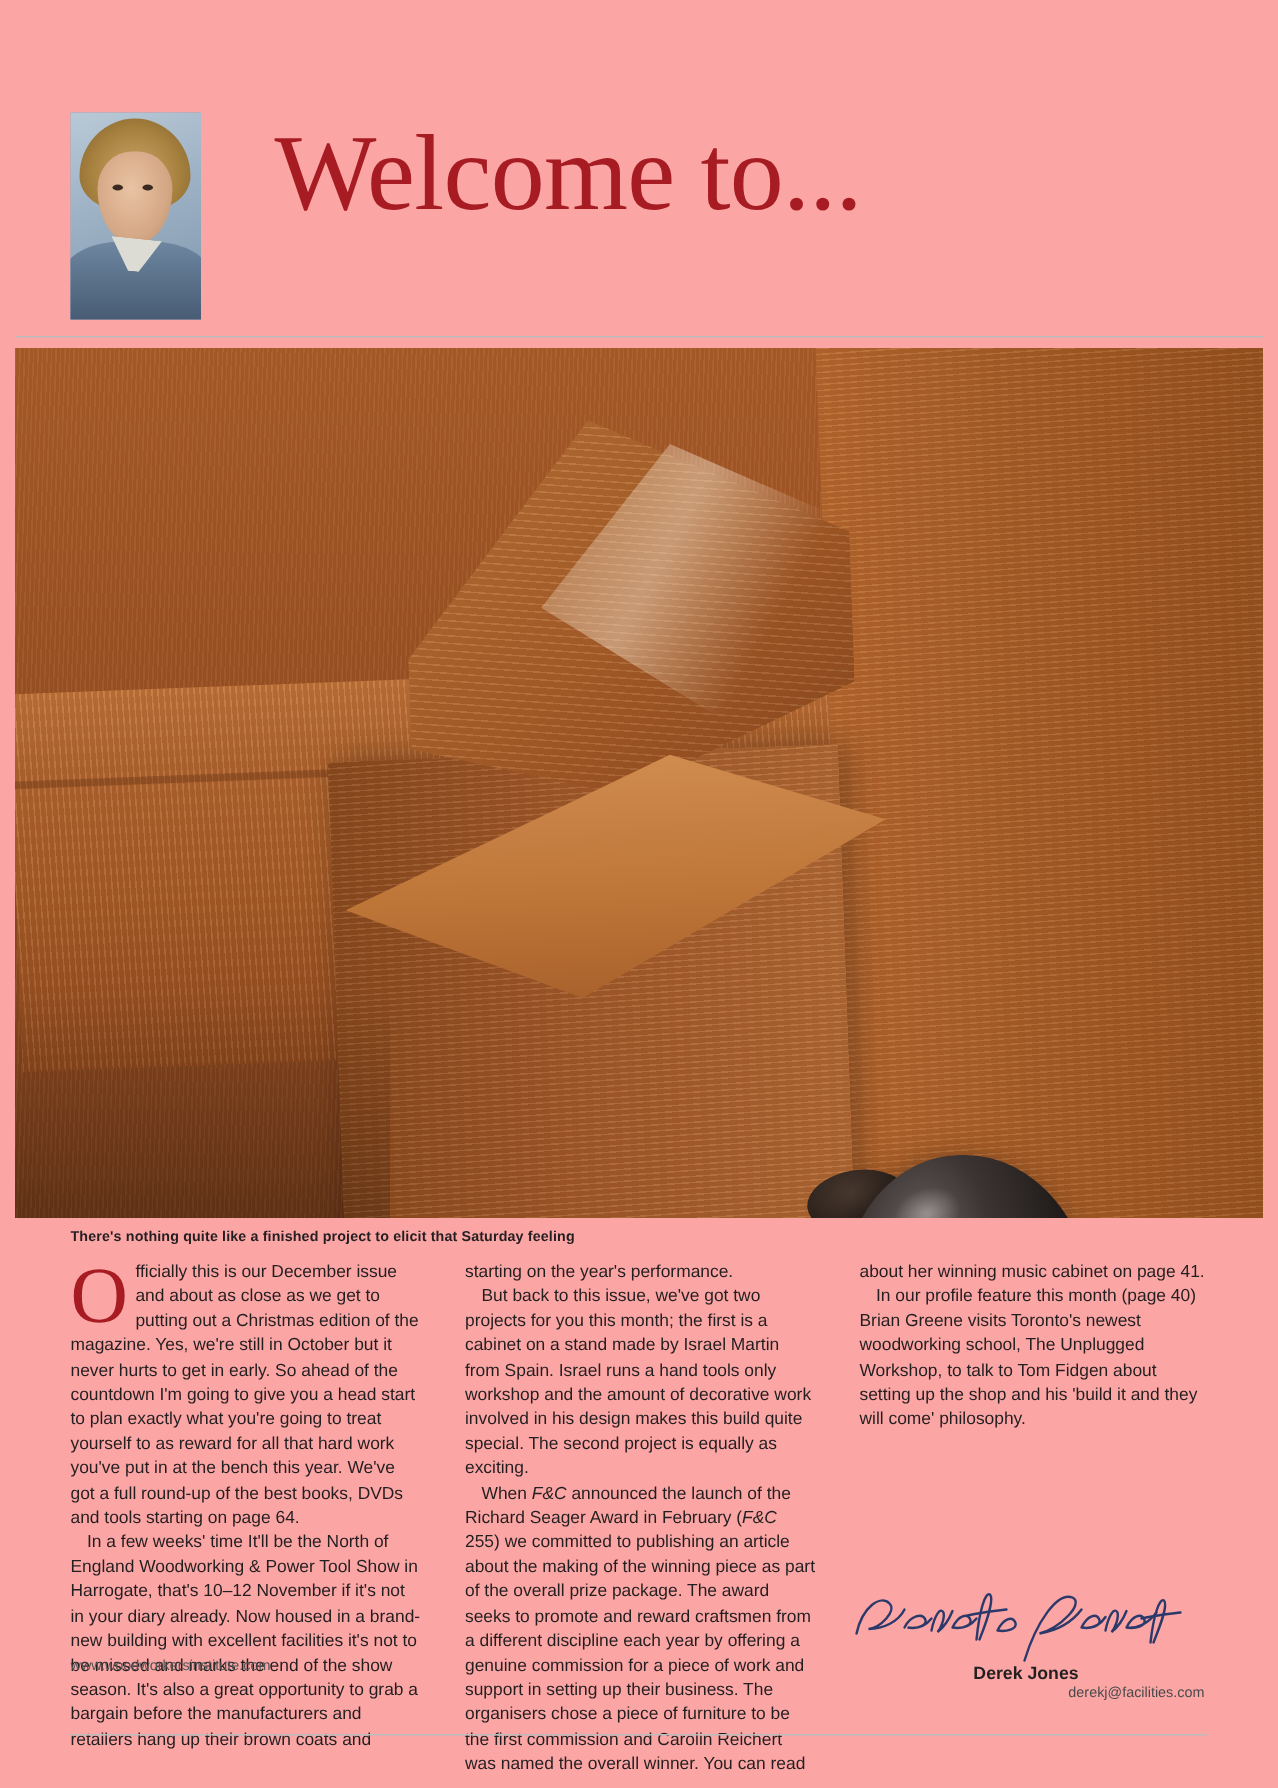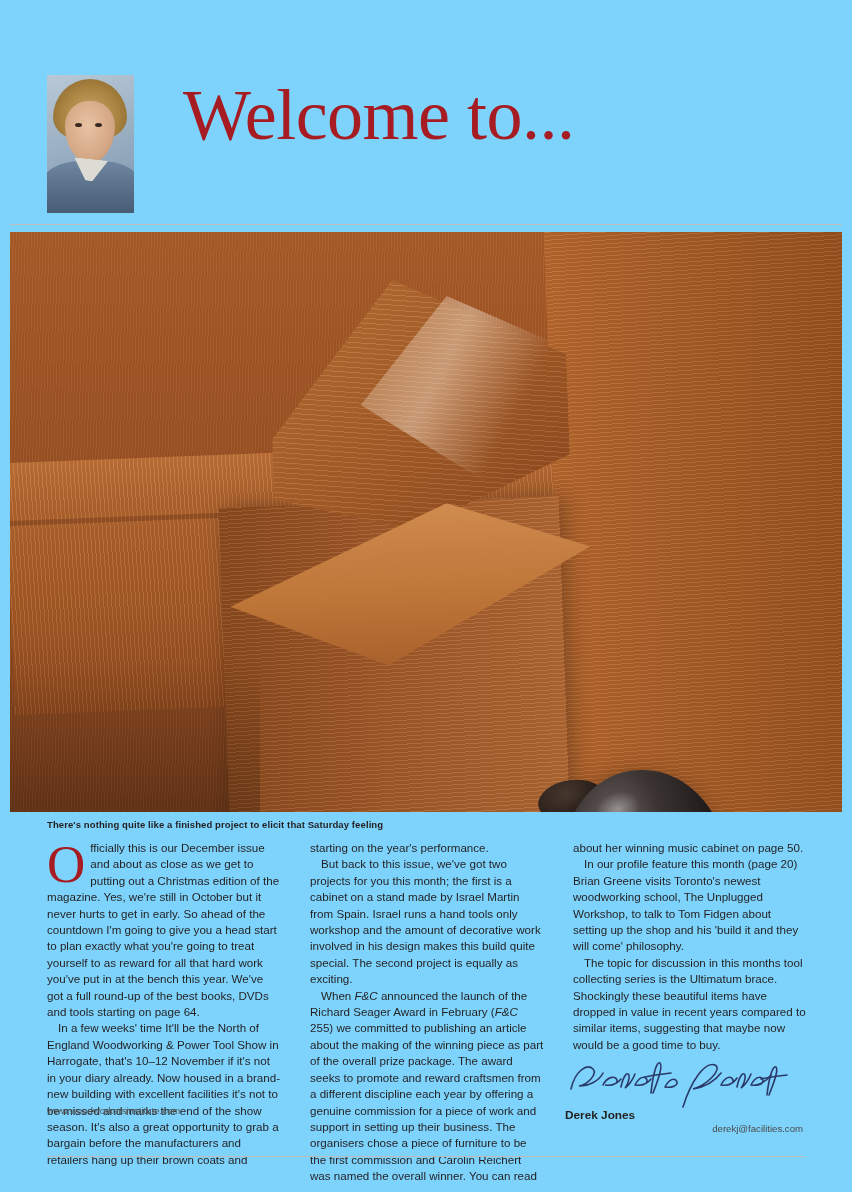--- a/index.html
+++ b/index.html
@@ -6,21 +6,21 @@
   html, body {
     width: 852px;
     height: 1192px;
     background: #ffffff;
     font-family: "Liberation Sans", sans-serif;
   }
   .page {
     position: relative;
     width: 852px;
     height: 1192px;
-    background: #7dd3fc;
+    background: #fca5a5;
     overflow: hidden;
   }
 
   
   .masthead {
     position: absolute;
     left: 0; top: 0;
     width: 852px;
     height: 232px;
   }
@@ -263,21 +263,21 @@
     top: 1055px;
     width: 230px;
     height: 60px;
   }
   .signature svg { display: block; }
   .sign-name {
     position: absolute;
     left: 565px;
     top: 1108px;
     width: 238px;
-    text-align: left;
+    text-align: center;
     font-size: 11.8px;
     font-weight: bold;
     color: #231f20;
   }
   .sign-email {
     position: absolute;
     left: 565px;
     top: 1123px;
     width: 238px;
     text-align: right;
@@ -351,23 +351,22 @@
       <p class="indent"><span>In a few weeks' time It'll be the North of England Woodworking &amp; Power Tool Show in Harrogate, that's 10–12 November if it's not in your diary already. Now housed in a brand-new building with excellent facilities it's not to be missed and marks the end of the show season. It's also a great opportunity to grab a bargain before the manufacturers and retailers hang up their brown coats and</span></p>
     </div>
 
     <div class="col">
       <p><span>starting on the year's performance.</span></p>
       <p class="indent"><span>But back to this issue, we've got two projects for you this month; the first is a cabinet on a stand made by Israel Martin from Spain. Israel runs a hand tools only workshop and the amount of decorative work involved in his design makes this build quite special. The second project is equally as exciting.</span></p>
       <p class="indent"><span>When </span><i>F&amp;C</i><span> announced the launch of the Richard Seager Award in February (</span><i>F&amp;C</i><span> 255) we committed to publishing an article about the making of the winning piece as part of the overall prize package. The award seeks to promote and reward craftsmen from a different discipline each year by offering a genuine commission for a piece of work and support in setting up their business. The organisers chose a piece of furniture to be the first commission and Carolin Reichert was named the overall winner. You can read</span></p>
     </div>
 
     <div class="col">
-      <p><span>about her winning music cabinet on page 50.</span></p>
-      <p class="indent"><span>In our profile feature this month (page 20) Brian Greene visits Toronto's newest woodworking school, The Unplugged Workshop, to talk to Tom Fidgen about setting up the shop and his 'build it and they will come' philosophy.</span></p>
-      <p class="indent"><span>The topic for discussion in this months tool collecting series is the Ultimatum brace. Shockingly these beautiful items have dropped in value in recent years compared to similar items, suggesting that maybe now would be a good time to buy.</span></p>
+      <p><span>about her winning music cabinet on page 41.</span></p>
+      <p class="indent"><span>In our profile feature this month (page 40) Brian Greene visits Toronto's newest woodworking school, The Unplugged Workshop, to talk to Tom Fidgen about setting up the shop and his 'build it and they will come' philosophy.</span></p>
     </div>
 
   </div>
 
   <div class="signature">
     <svg width="230" height="60" viewBox="0 0 230 60" fill="none" xmlns="http://www.w3.org/2000/svg">
       <g stroke="#2b3a6b" stroke-width="1.6" fill="none" stroke-linecap="round">
         <path d="M6 34 C 10 16, 22 8, 28 14 C 33 19, 22 30, 14 31 C 24 31, 34 26, 38 18"></path>
         <path d="M38 30 C 42 22, 50 20, 52 25 C 53 29, 46 31, 40 30 C 46 31, 52 29, 56 24"></path>
         <path d="M56 32 C 58 22, 62 16, 64 20 C 65 24, 62 31, 60 33 C 64 30, 68 24, 70 19"></path>

